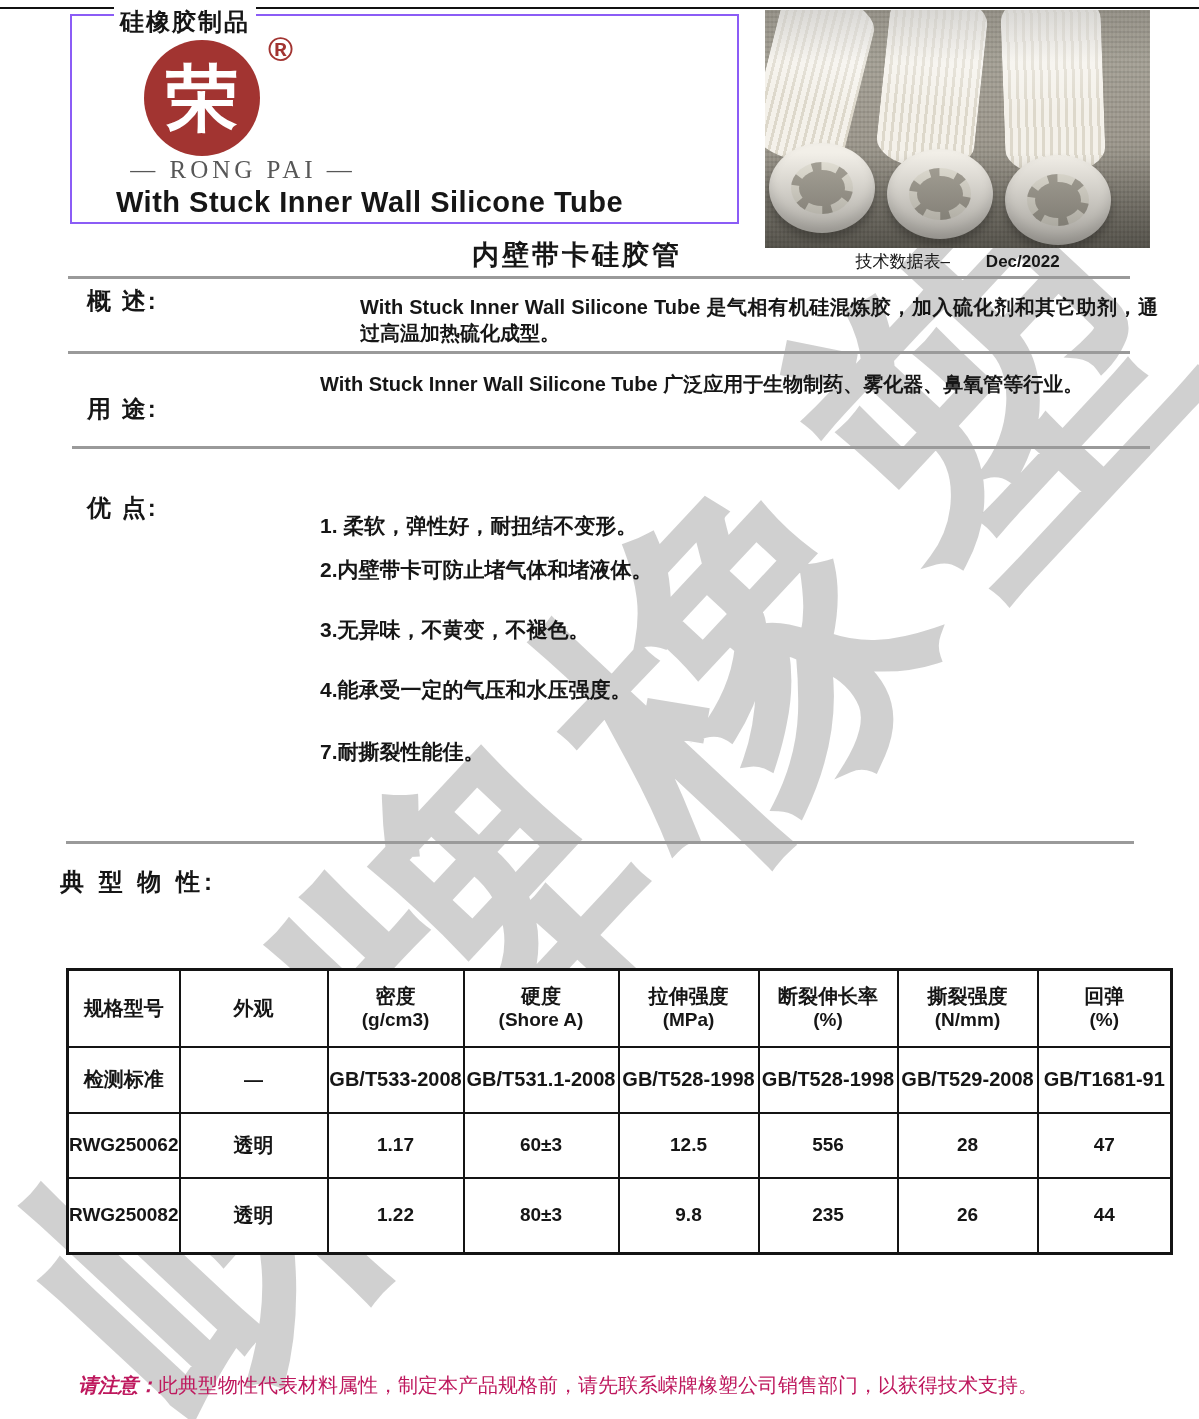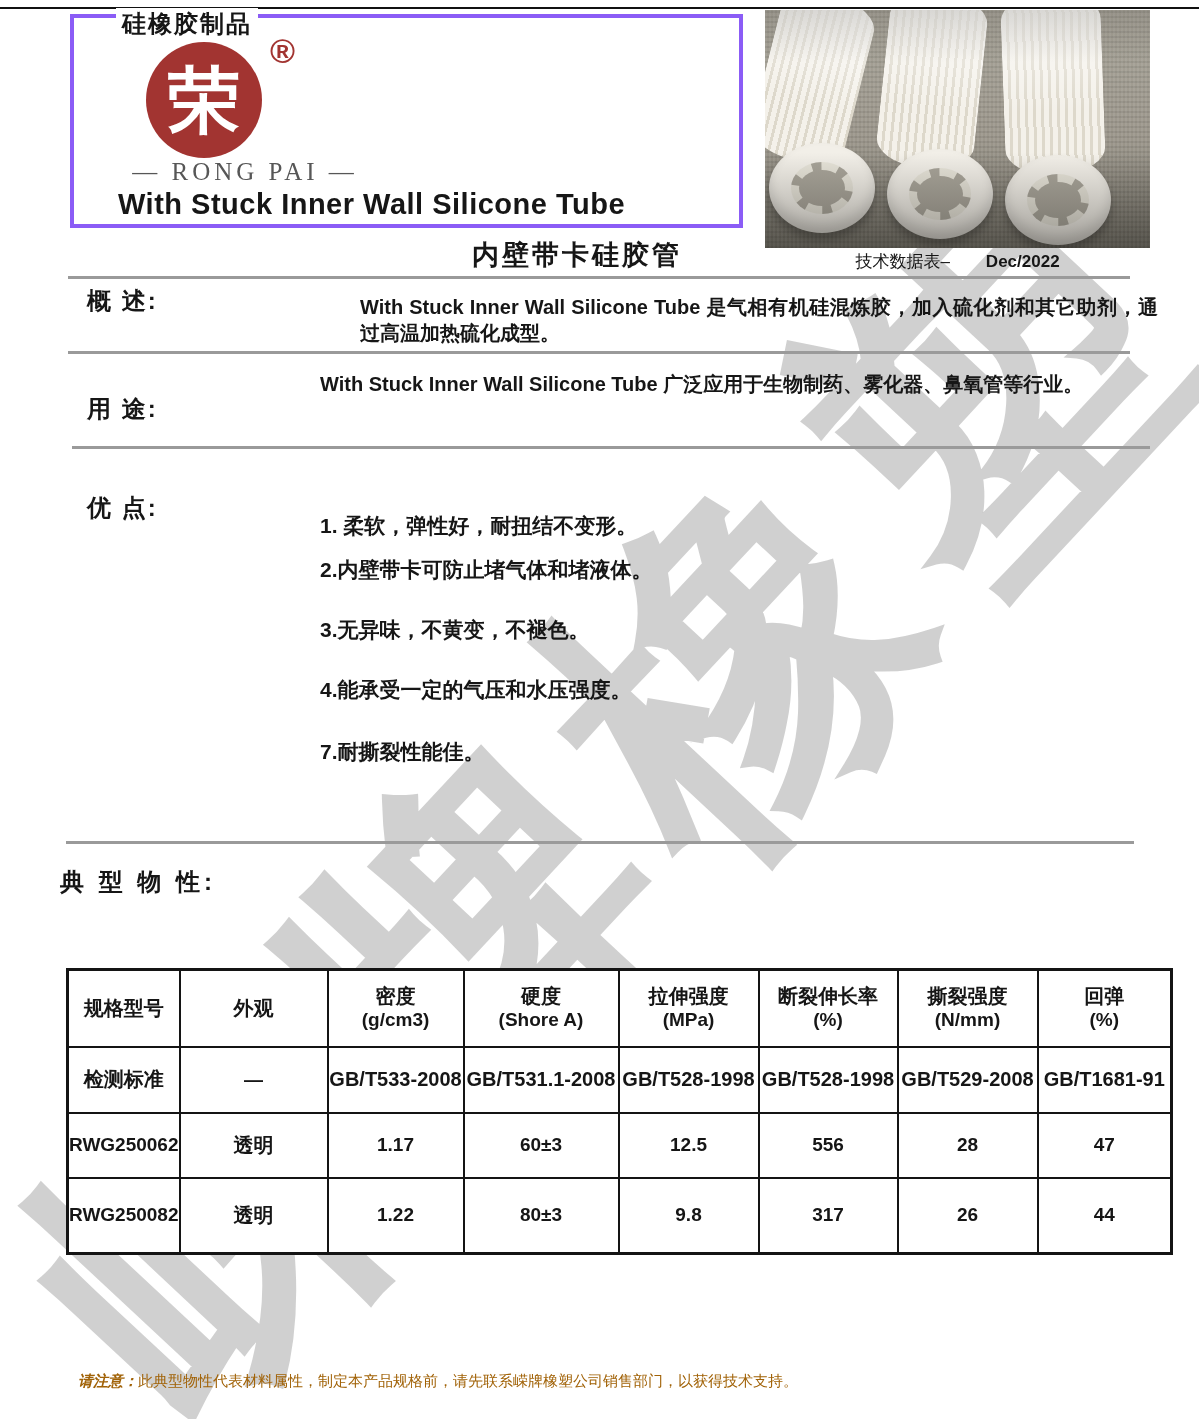--- a/index.html
+++ b/index.html
@@ -6,21 +6,21 @@
   body{width:1199px;height:1419px;background:#ffffff;position:relative;overflow:hidden;
        font-family:"Liberation Sans","DejaVu Sans",sans-serif;color:#161616;}
   .abs{position:absolute;}
   
   .watermark{position:absolute;left:620px;top:800px;transform:translate(-50%,-50%) rotate(-47deg);
     font-size:350px;font-weight:bold;letter-spacing:26px;white-space:nowrap;
     color:rgba(177,177,177,0.6);z-index:0;pointer-events:none;}
   
   .topline{left:0;top:7px;width:1199px;height:2px;background:#111;z-index:2;}
   
-  .header-box{left:70px;top:14px;width:665px;height:206px;border:4px solid #8b5cf6;z-index:2;background:transparent;}
+  .header-box{left:70px;top:14px;width:665px;height:206px;border:2px solid #8b5cf6;z-index:2;background:transparent;}
   .brand-label{position:absolute;left:42px;top:-10px;font-size:24px;font-weight:bold;background:#fff;padding:0 6px;letter-spacing:2px;}
   .logo-circle{position:absolute;left:72px;top:24px;width:116px;height:116px;border-radius:50%;
     background:#a23431;display:flex;align-items:center;justify-content:center;}
   .logo-glyph{color:#fff;font-size:72px;font-weight:bold;line-height:1;}
   .regmark{position:absolute;left:196px;top:14px;font-size:34px;color:#a23431;font-weight:bold;}
   .brand-name{position:absolute;left:36px;top:140px;width:270px;text-align:center;font-size:25px;
     font-family:"Liberation Serif","DejaVu Serif",serif;color:#404040;letter-spacing:4px;opacity:.88;}
   .title-en{position:absolute;left:44px;top:170px;font-size:29px;font-weight:bold;letter-spacing:.5px;white-space:nowrap;}
   
   .photo{left:765px;top:10px;width:385px;height:238px;z-index:3;overflow:hidden;
@@ -67,21 +67,21 @@
   .ad0{top:496px;margin-top:16px;} .ad1{top:556px;} .ad2{top:616px;} .ad3{top:676px;} .ad4{top:738px;}
   
   .props-table{position:absolute;left:66px;top:968px;z-index:2;border-collapse:collapse;background:#fff;
     border:3px solid #141414;table-layout:fixed;}
   .props-table td{border:2px solid #141414;text-align:center;vertical-align:middle;padding:0;overflow:hidden;}
   .props-table .hzh{font-size:20px;font-weight:bold;line-height:1.25;}
   .props-table .hun{font-size:19px;font-weight:bold;line-height:1.2;}
   .props-table .std{font-size:20px;font-weight:bold;white-space:nowrap;}
   .props-table .val{font-size:19px;font-weight:bold;}
   
-  .footer-note{left:78px;top:1372px;font-size:15px;color:#a16207;z-index:2;white-space:nowrap;}
+  .footer-note{left:78px;top:1372px;font-size:20px;color:#be185d;z-index:2;white-space:nowrap;}
   .footer-note .nl{font-weight:bold;font-style:italic;}
 </style>
 </head>
 <body>
 
 <div class="watermark">嵘牌橡塑</div>
 
 <div class="abs topline"></div>
 
 <div class="abs header-box">
@@ -198,21 +198,21 @@
     <td class="val">556</td>
     <td class="val">28</td>
     <td class="val">47</td>
   </tr>
   <tr style="height:76px">
     <td class="val">RWG250082</td>
     <td class="hzh">透明</td>
     <td class="val">1.22</td>
     <td class="val">80±3</td>
     <td class="val">9.8</td>
-    <td class="val">317</td>
+    <td class="val">235</td>
     <td class="val">26</td>
     <td class="val">44</td>
   </tr>
 </tbody>
   </table>
 
 <div class="abs footer-note">
   <span class="nl">请注意：</span><span>此典型物性代表材料属性，制定本产品规格前，请先联系嵘牌橡塑公司销售部门，以获得技术支持。</span>
 </div>
 

